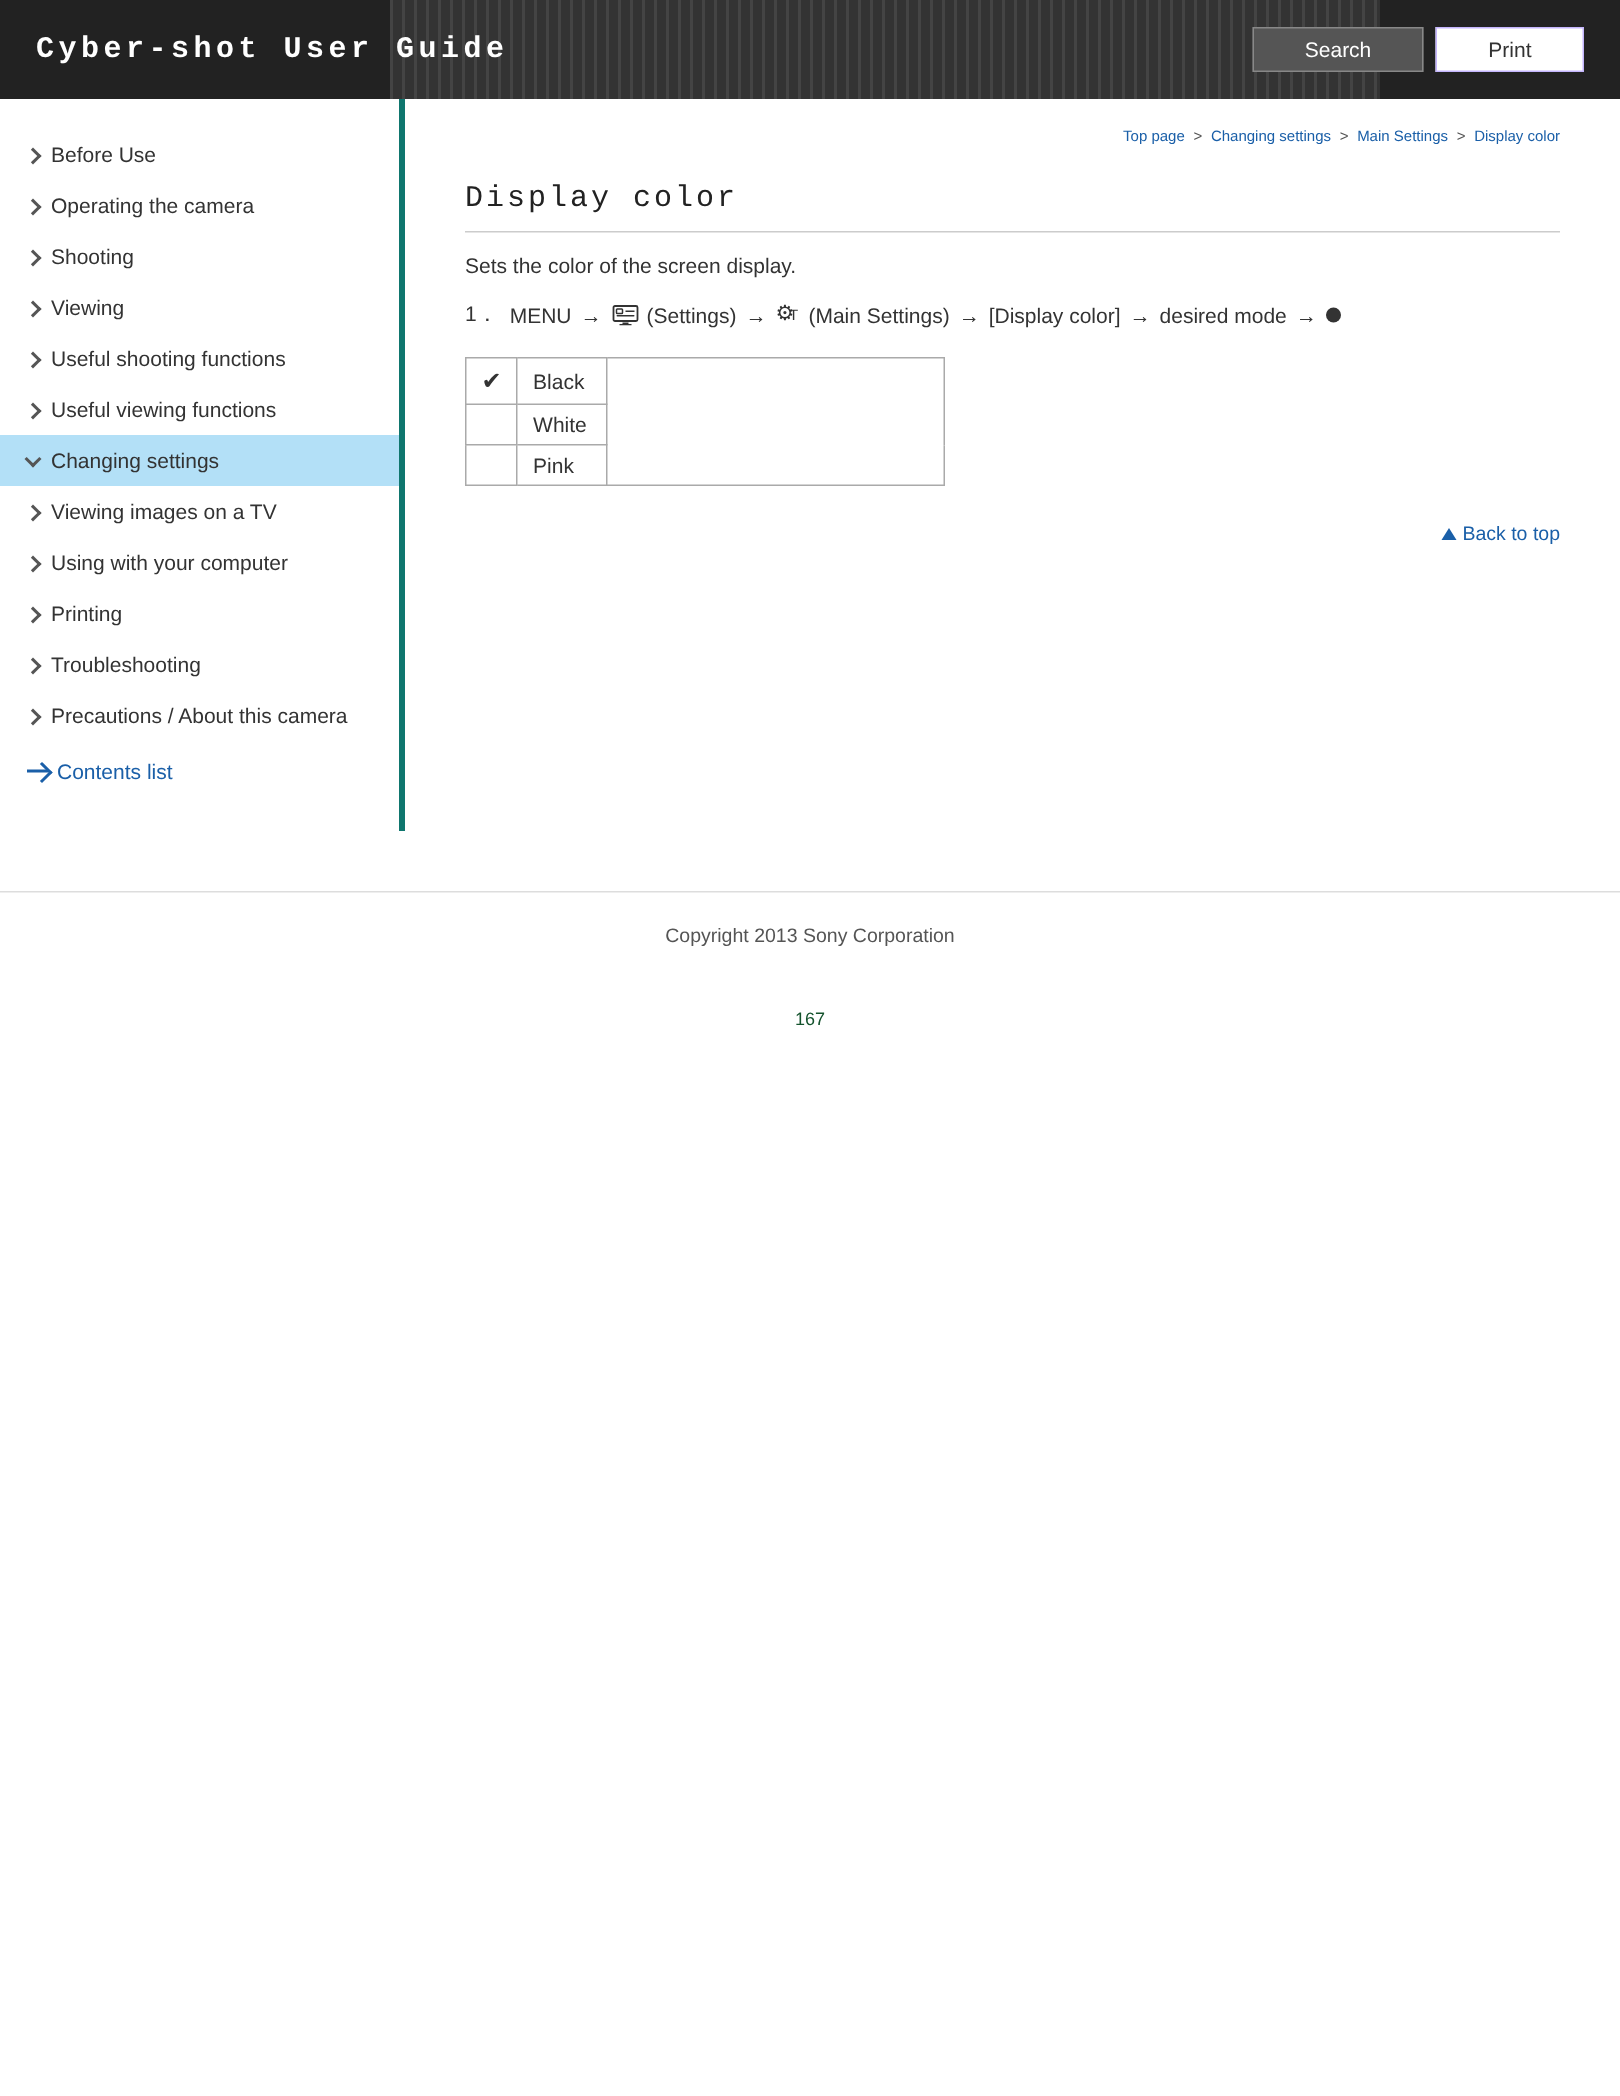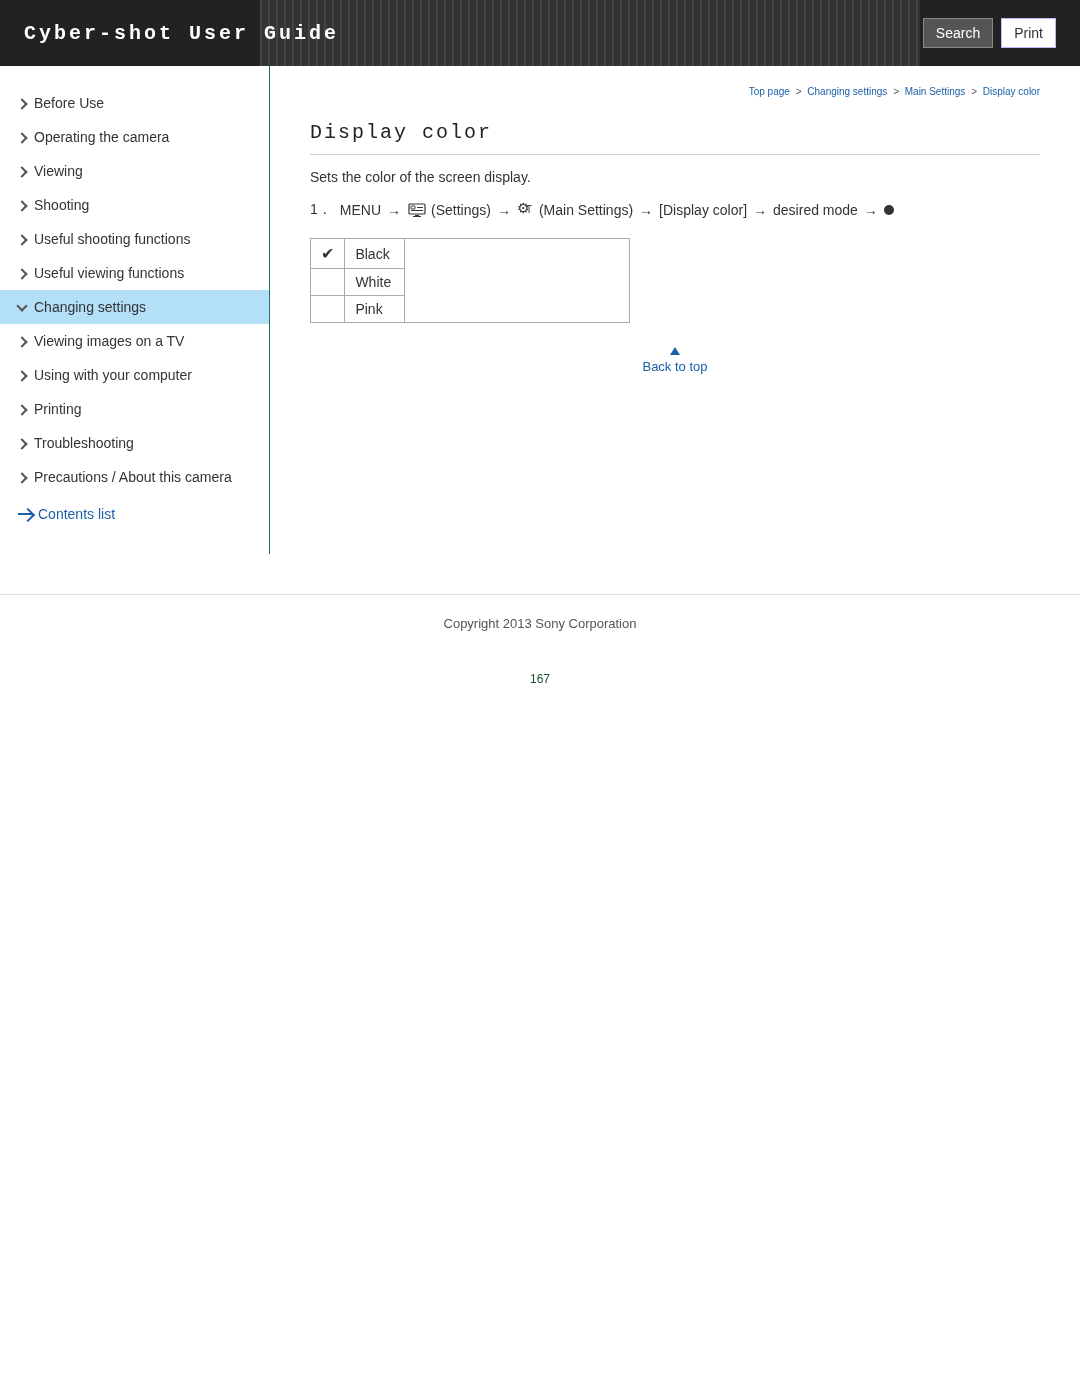--- a/index.html
+++ b/index.html
@@ -42,21 +42,21 @@
     }
     .header-buttons {
       display: flex;
       gap: 8px;
       z-index: 1;
     }
     .header-btn {
       background: #555;
       color: #fff;
       border: 1px solid #888;
-      padding: 6px 12px;
+      padding: 6px 34px;
       font-size: 14px;
       cursor: pointer;
       font-family: Arial, sans-serif;
     }
     .header-btn.print-btn {
       background: #fff;
       color: #333;
       border: 1px solid #c4b5fd;
     }
 
@@ -64,21 +64,21 @@
     #layout {
       display: flex;
       align-items: flex-start;
     }
 
     
     #sidebar {
       width: 270px;
       min-width: 270px;
       padding: 20px 0;
-      border-right: 1px solid #0f766e;
+      border-right: 4px solid #0f766e;
       background: #fff;
     }
     .sidebar-item {
       display: flex;
       align-items: center;
       padding: 9px 16px 9px 18px;
       cursor: pointer;
       color: #333;
       font-size: 14px;
       gap: 8px;
@@ -251,21 +251,20 @@
     .back-to-top {
       text-align: right;
       color: #1a5fa8;
       font-size: 13px;
       cursor: pointer;
       margin-top: 10px;
       display: flex;
       align-items: center;
       justify-content: flex-end;
       gap: 4px;
-      flex-direction: column;
     }
     .back-arrow-up {
       display: inline-block;
       width: 0;
       height: 0;
       border-left: 5px solid transparent;
       border-right: 5px solid transparent;
       border-bottom: 8px solid #1a5fa8;
     }
 
@@ -305,25 +304,25 @@
         <div class="sidebar-item">
           <span class="sidebar-arrow"></span>
           <span class="sidebar-item-label">Before Use</span>
         </div>
         <div class="sidebar-item">
           <span class="sidebar-arrow"></span>
           <span class="sidebar-item-label">Operating the camera</span>
         </div>
         <div class="sidebar-item">
           <span class="sidebar-arrow"></span>
+          <span class="sidebar-item-label">Shooting</span>
+        </div>
+        <div class="sidebar-item">
+          <span class="sidebar-arrow"></span>
           <span class="sidebar-item-label">Viewing</span>
-        </div>
-        <div class="sidebar-item">
-          <span class="sidebar-arrow"></span>
-          <span class="sidebar-item-label">Shooting</span>
         </div>
         <div class="sidebar-item">
           <span class="sidebar-arrow"></span>
           <span class="sidebar-item-label">Useful shooting functions</span>
         </div>
         <div class="sidebar-item">
           <span class="sidebar-arrow"></span>
           <span class="sidebar-item-label">Useful viewing functions</span>
         </div>
         <div class="sidebar-item active">

